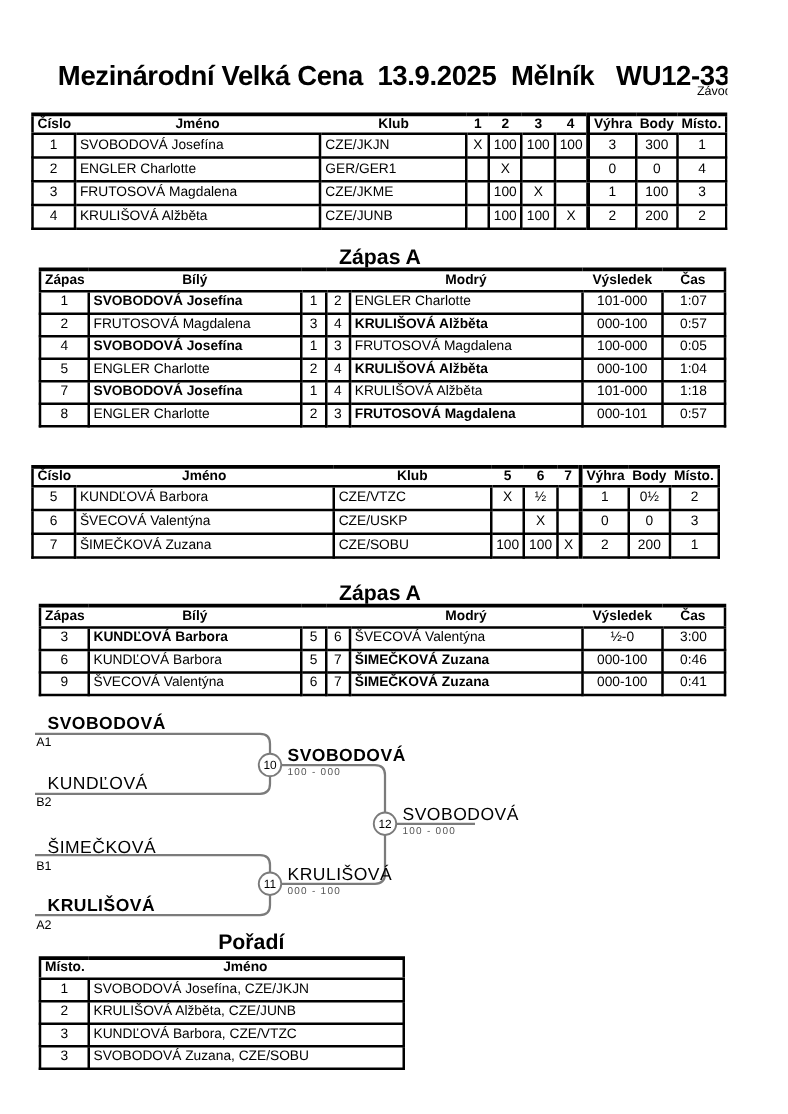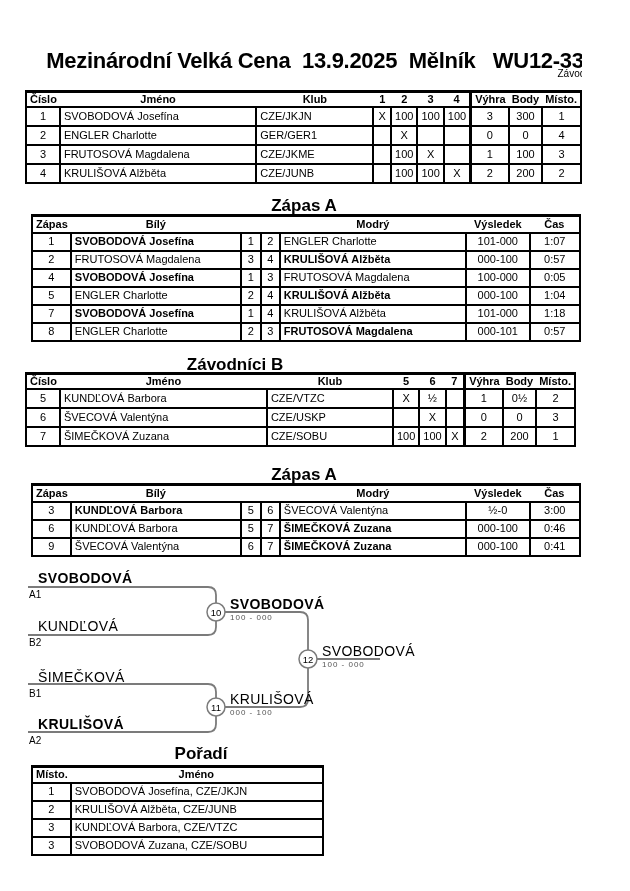--- a/index.html
+++ b/index.html
@@ -195,21 +195,20 @@
       <td class="al">ENGLER Charlotte</td>
       <td class="ac">2</td>
       <td class="ac">3</td>
       <td class="al" style="font-weight: bold;">FRUTOSOVÁ Magdalena</td>
       <td class="ac">000-101</td>
       <td class="ac">0:57</td>
     </tr>
   </tbody>
     </table>
 
-  <div class="sec-heading" id="h-group-b">Závodníci B</div>
 
   <table class="grid" id="t-group-b">
     <colgroup>
         <col style="width:27px">
         <col style="width:207px">
         <col style="width:126px">
         <col style="width:18px">
         <col style="width:19px">
         <col style="width:19px">
         <col style="width:22px">

